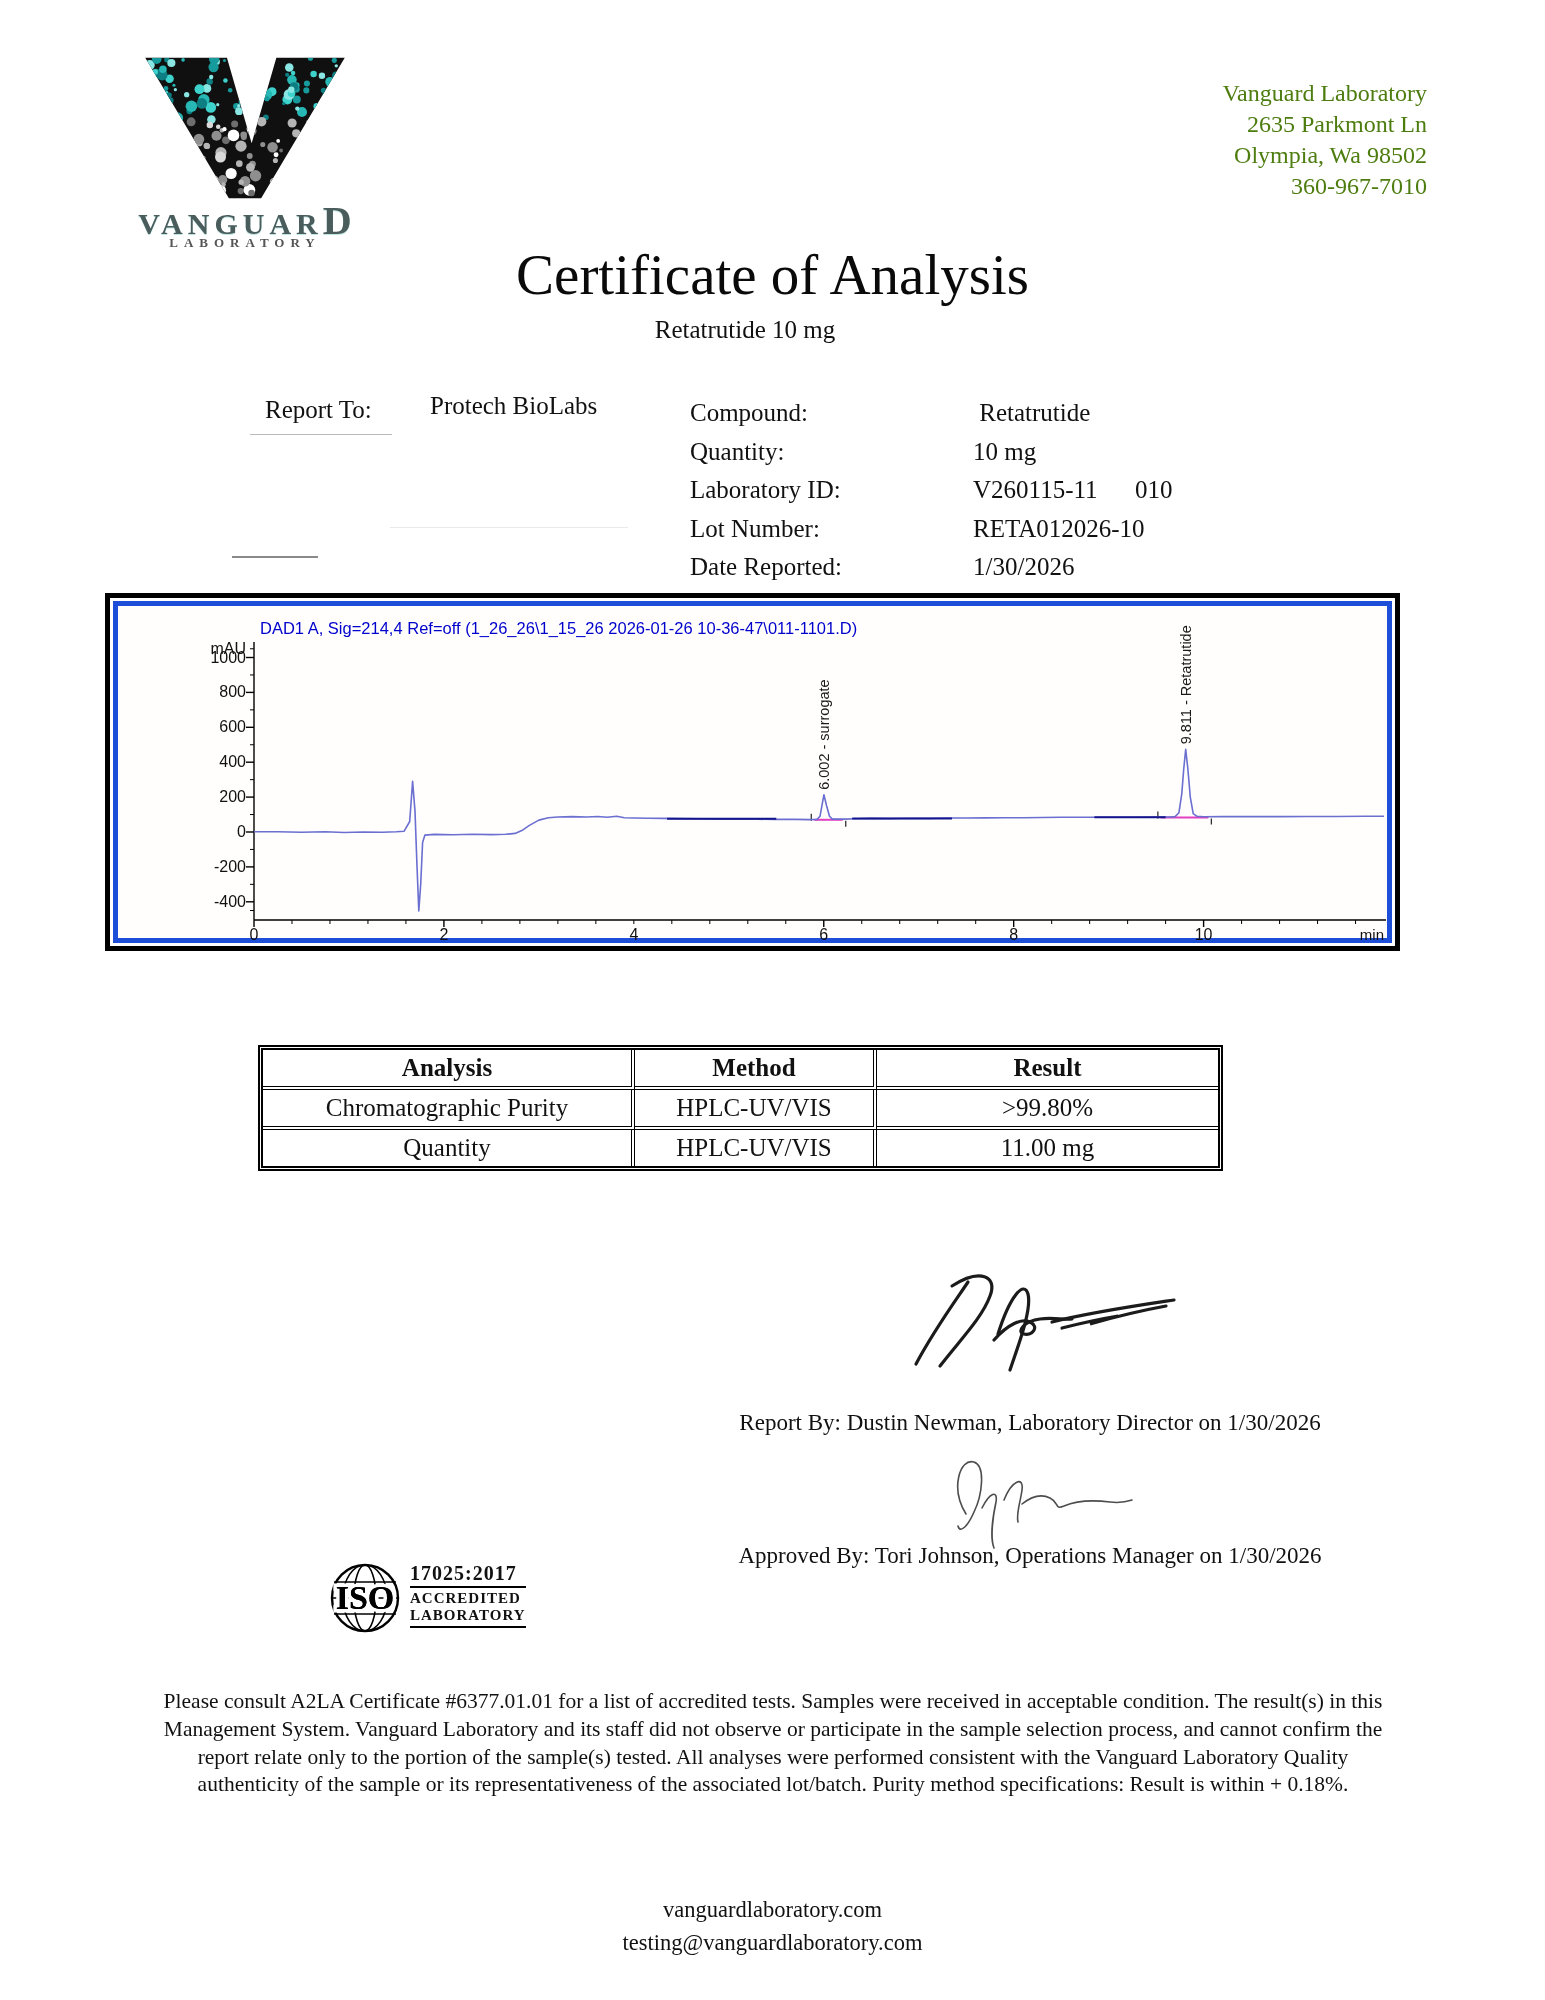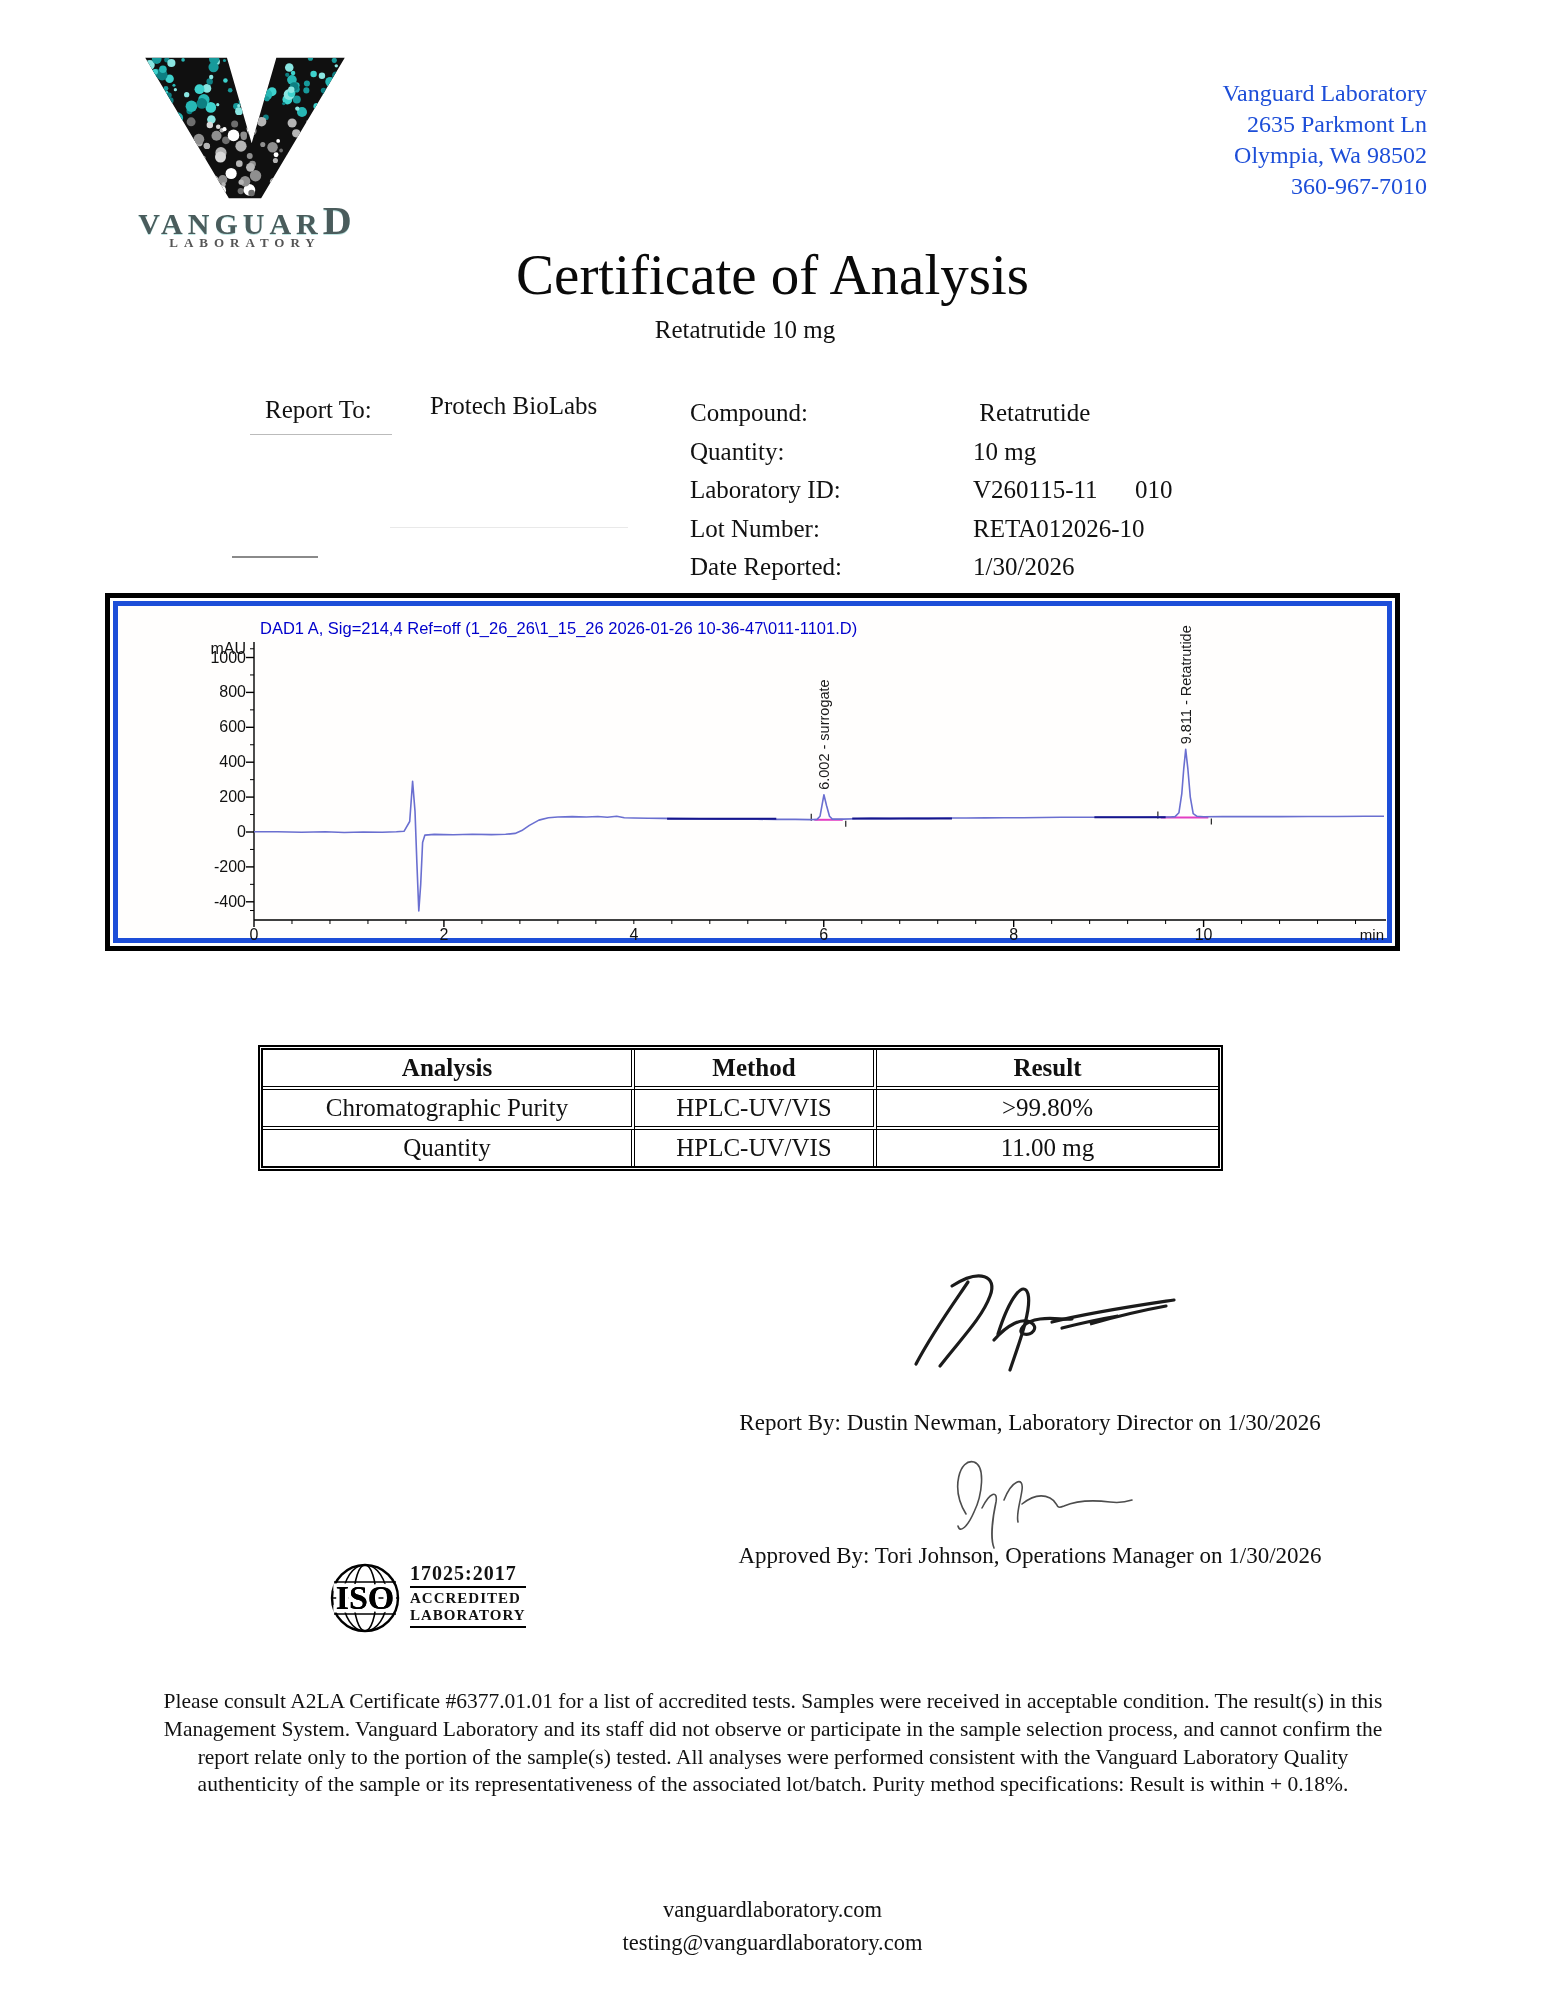--- a/index.html
+++ b/index.html
@@ -8,21 +8,21 @@
   .abs{position:absolute;}
 
   
   #logo{left:120px;top:52px;width:250px;text-align:center;}
   #logo-word{font-weight:bold;font-size:30px;letter-spacing:5px;color:#4a5c5c;
              text-shadow:0 1px 0 #bfe6e3;line-height:30px;margin-top:-2px;}
   #logo-word .bigd{font-size:40px;letter-spacing:0;}
   #logo-sub{font-size:13px;letter-spacing:6px;color:#555;font-weight:bold;margin-top:-4px;}
 
   
-  #address{right:118px;top:78px;text-align:right;font-size:24px;line-height:31px;color:#1d4ed8;}
+  #address{right:118px;top:78px;text-align:right;font-size:24px;line-height:31px;color:#4d7c0f;}
 
   
   #title{left:0;top:242px;width:1545px;text-align:center;font-size:57px;color:#0a0a0a;}
   #subtitle{left:0;top:316px;width:1490px;text-align:center;font-size:25px;}
 
   
   #report-to-label{left:265px;top:396px;font-size:25px;}
   #report-to-value{left:430px;top:392px;font-size:25px;}
   .rule{position:absolute;height:0;border-top:1px solid #bbb;}
   #rule-a{left:250px;top:434px;width:142px;}

